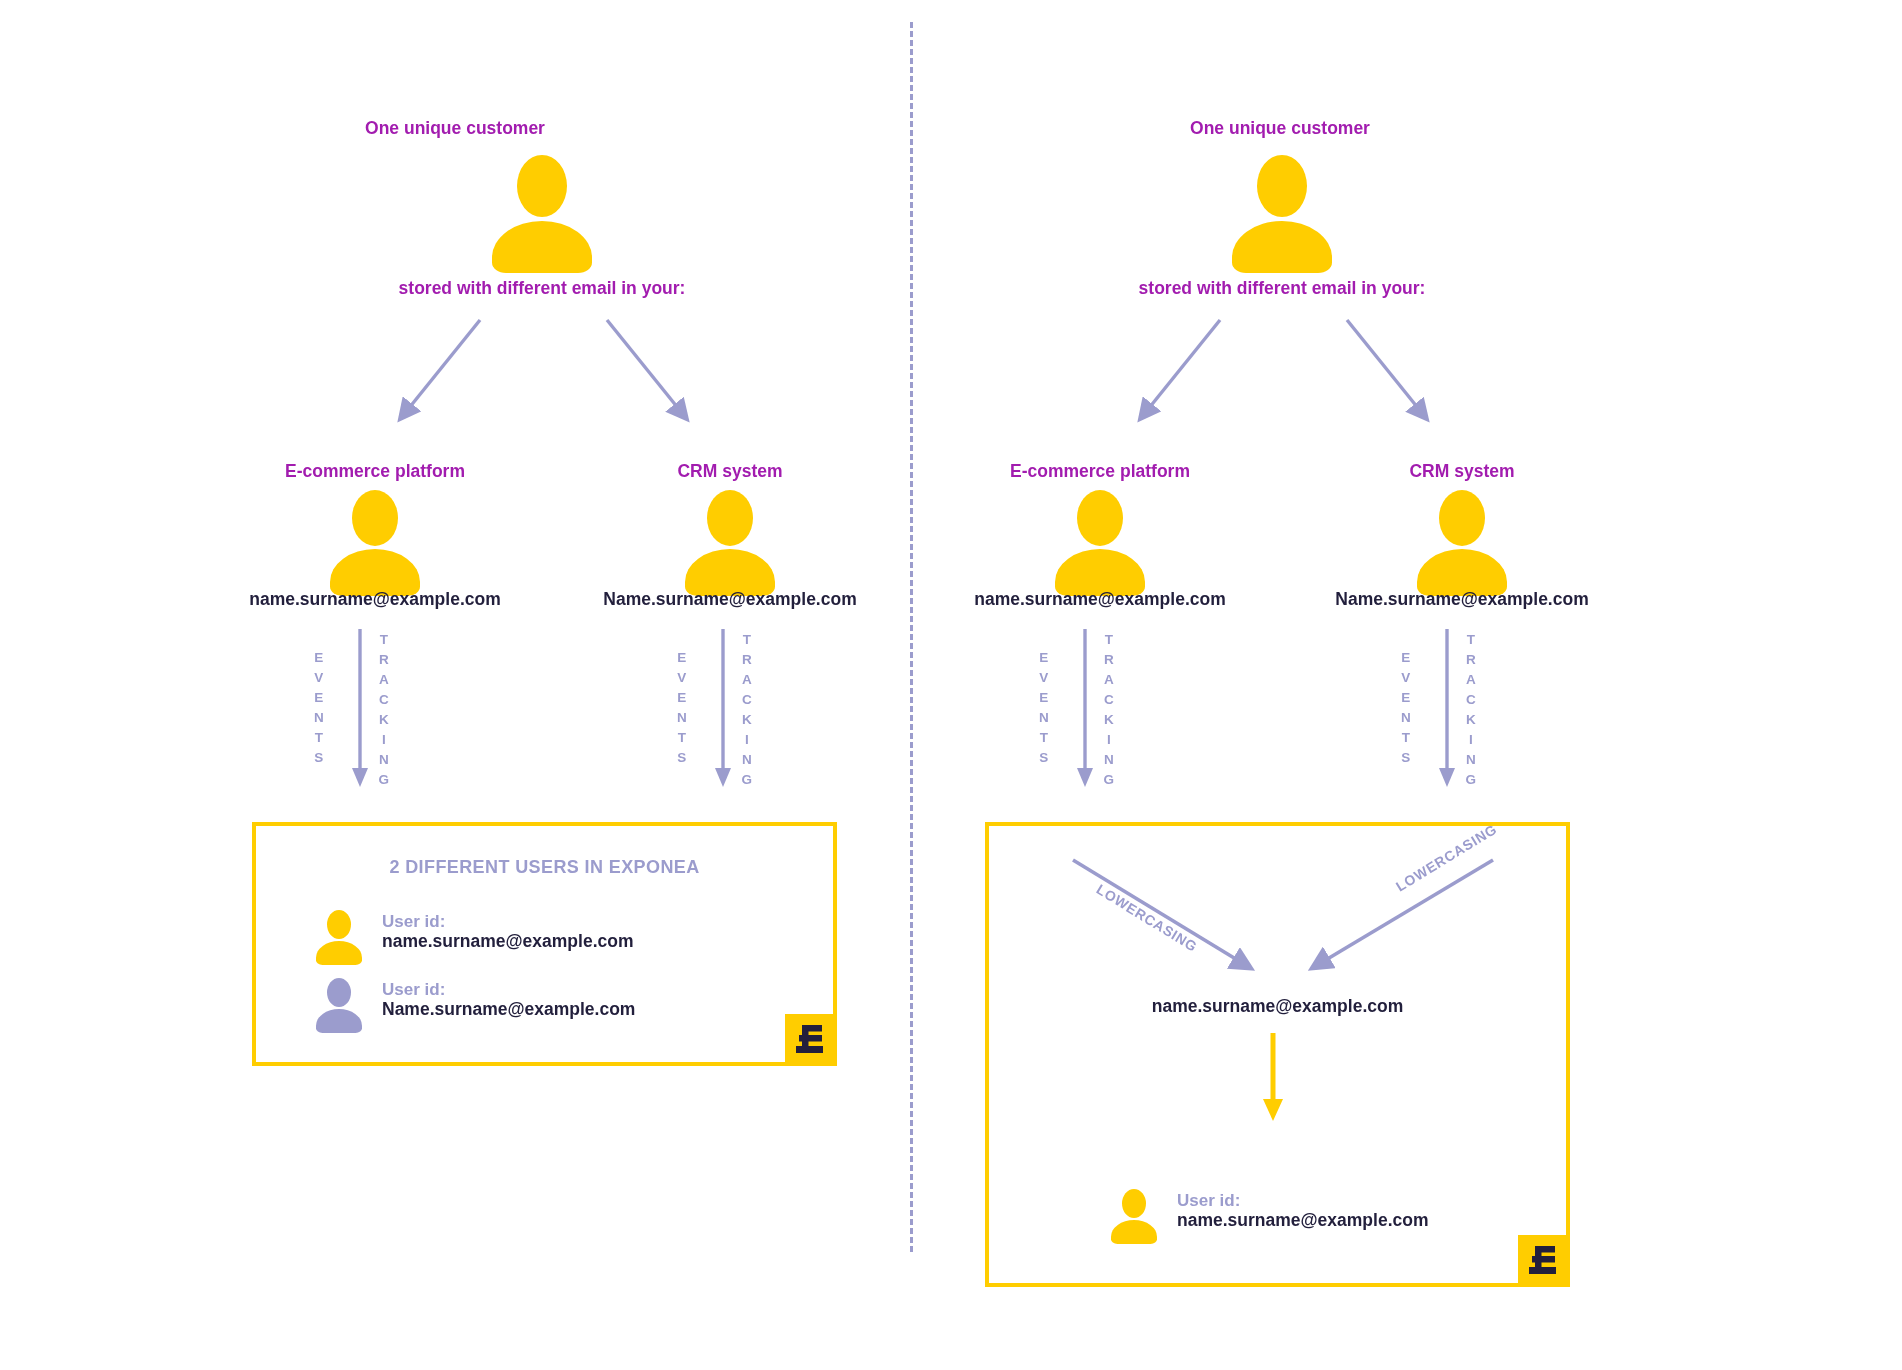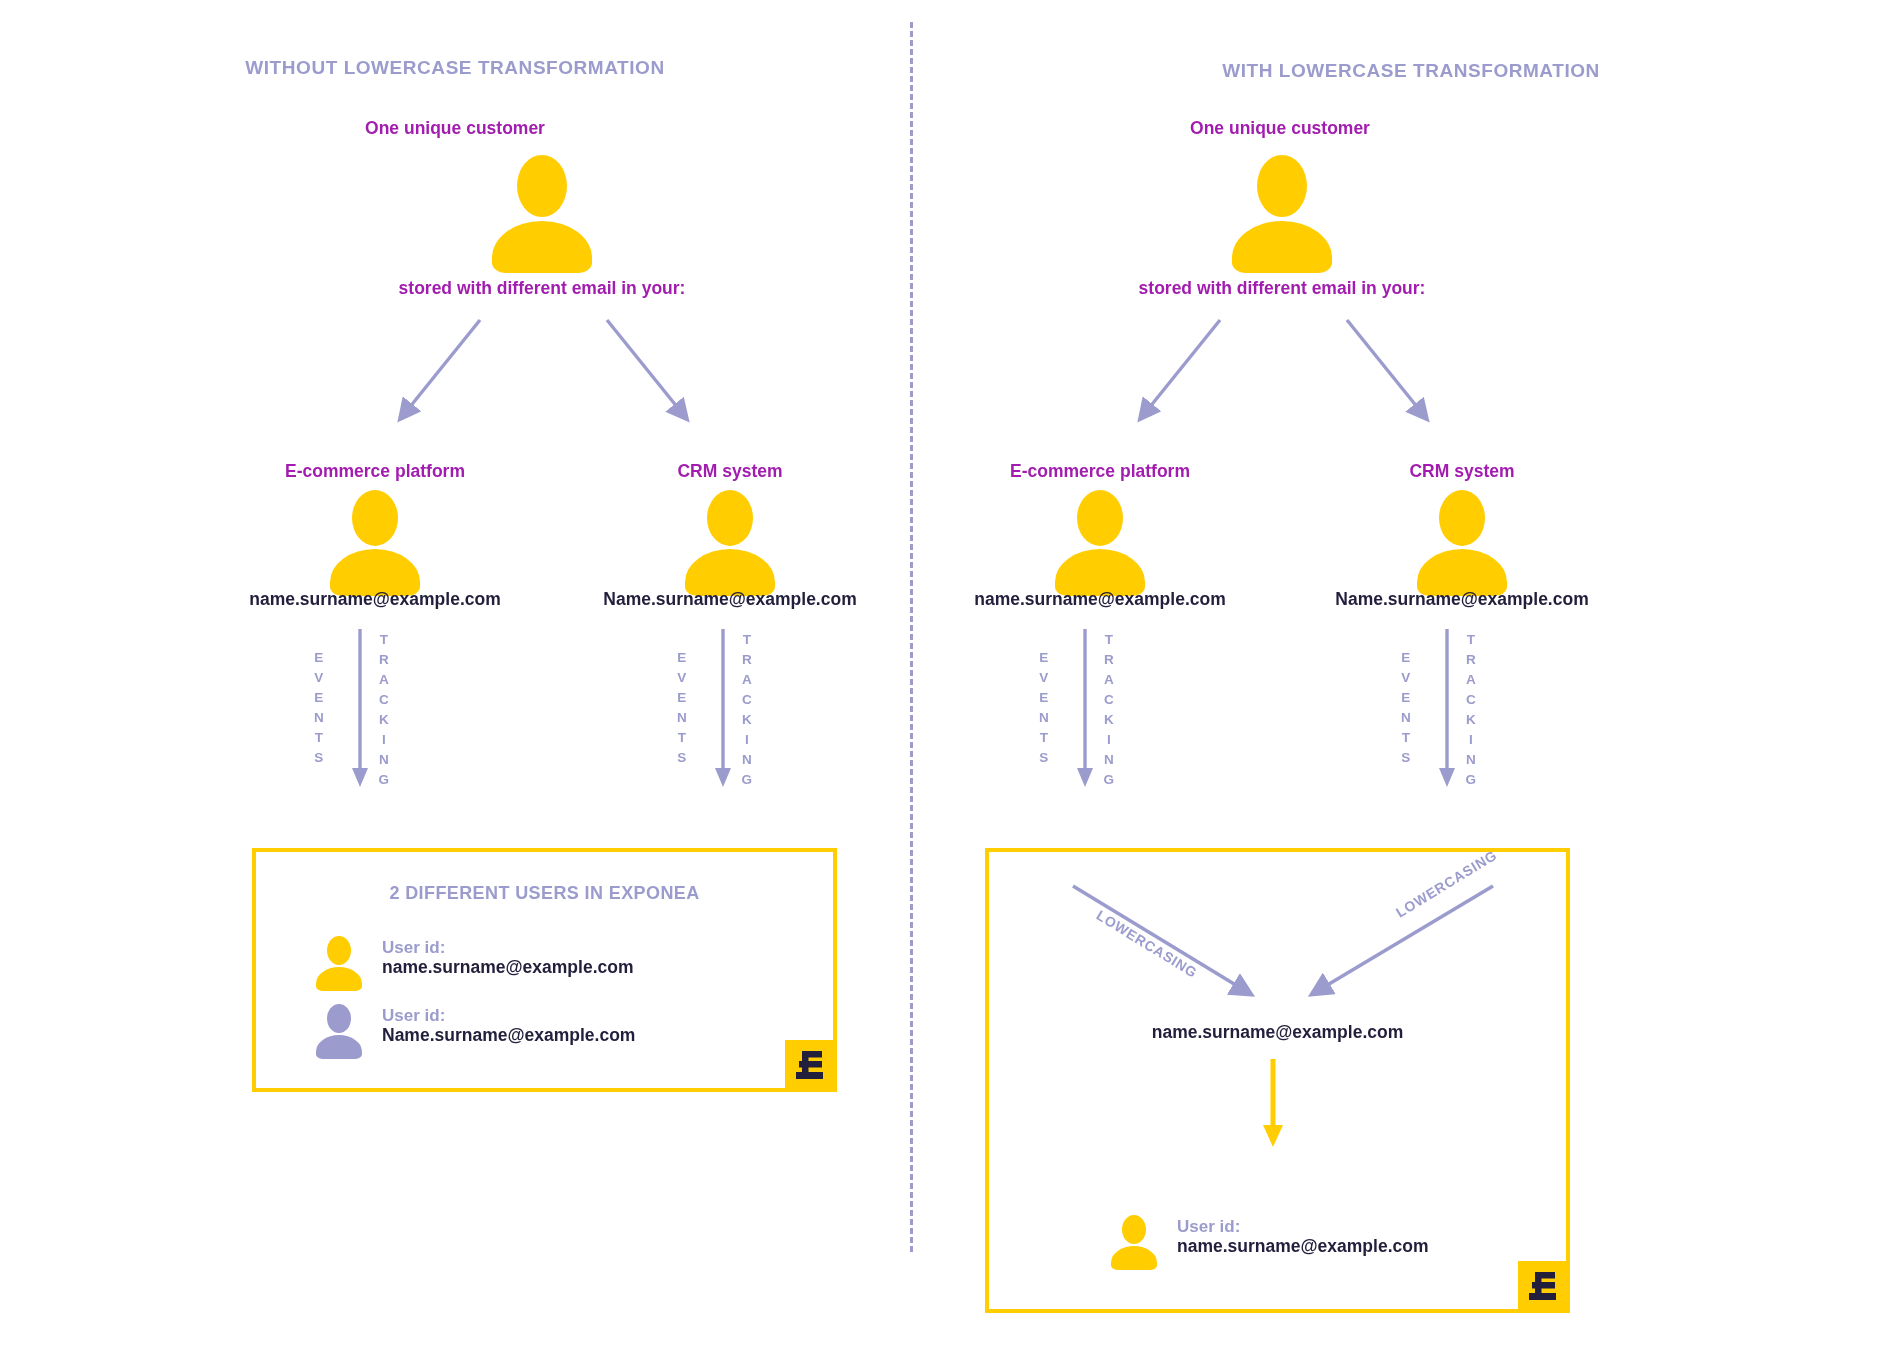--- a/index.html
+++ b/index.html
@@ -91,21 +91,20 @@
     text-align:center;
     width:22px;
   }
   .vstack span{display:block;}
   
   .result-box{
     position:absolute;
     border:4px solid #ffcd00;
     background:#ffffff;
     box-sizing:border-box;
-    margin-top:26px;
   }
   .logo{
     position:absolute;
     width:52px;height:52px;
     background:#ffcd00;
     display:flex;align-items:center;justify-content:center;
   }
   
   .rot-label{
     position:absolute;
@@ -117,21 +116,20 @@
   }
   svg{display:block;overflow:visible;}
 </style>
 </head>
 <body>
 
 <div id="canvas">
 
   <div class="abs divider" style="left:910px;top:22px;"></div>
 
-  <div class="abs panel-title" style="left:0px;top:57px;width:910px;">WITHOUT LOWERCASE TRANSFORMATION</div>
 
   <div class="abs dark-label" style="left:330px;top:118px;width:250px;">One unique customer</div>
 
   <div class="person" style="left:492px;top:155px;width:100px;height:108px;">
     <div class="head" style="left:25px;top:0px;width:50px;height:62px;background:#ffcd00;"></div>
     <div class="body" style="left:0px;top:66px;width:100px;height:52px;background:#ffcd00;"></div>
   </div>
 
   <div class="abs dark-label" style="left:292px;top:278px;width:500px;">stored with different email in your:</div>
 
@@ -230,21 +228,20 @@
     <div class="logo" style="right:-4px;bottom:-4px;">
       <svg width="30" height="32" viewBox="0 0 30 32">
         <rect x="6" y="1" width="20" height="6.5" fill="#221f3c"></rect>
         <rect x="6" y="1" width="6.5" height="28" fill="#221f3c"></rect>
         <rect x="3" y="11" width="23" height="6.5" fill="#221f3c"></rect>
         <rect x="0" y="22" width="27" height="7" fill="#221f3c"></rect>
       </svg>
     </div>
   </div>
 
-  <div class="abs panel-title" style="left:920px;top:60px;width:982px;">WITH LOWERCASE TRANSFORMATION</div>
 
   <div class="abs dark-label" style="left:1155px;top:118px;width:250px;">One unique customer</div>
 
   <div class="person" style="left:1232px;top:155px;width:100px;height:108px;">
     <div class="head" style="left:25px;top:0px;width:50px;height:62px;background:#ffcd00;"></div>
     <div class="body" style="left:0px;top:66px;width:100px;height:52px;background:#ffcd00;"></div>
   </div>
 
   <div class="abs dark-label" style="left:1032px;top:278px;width:500px;">stored with different email in your:</div>
 

